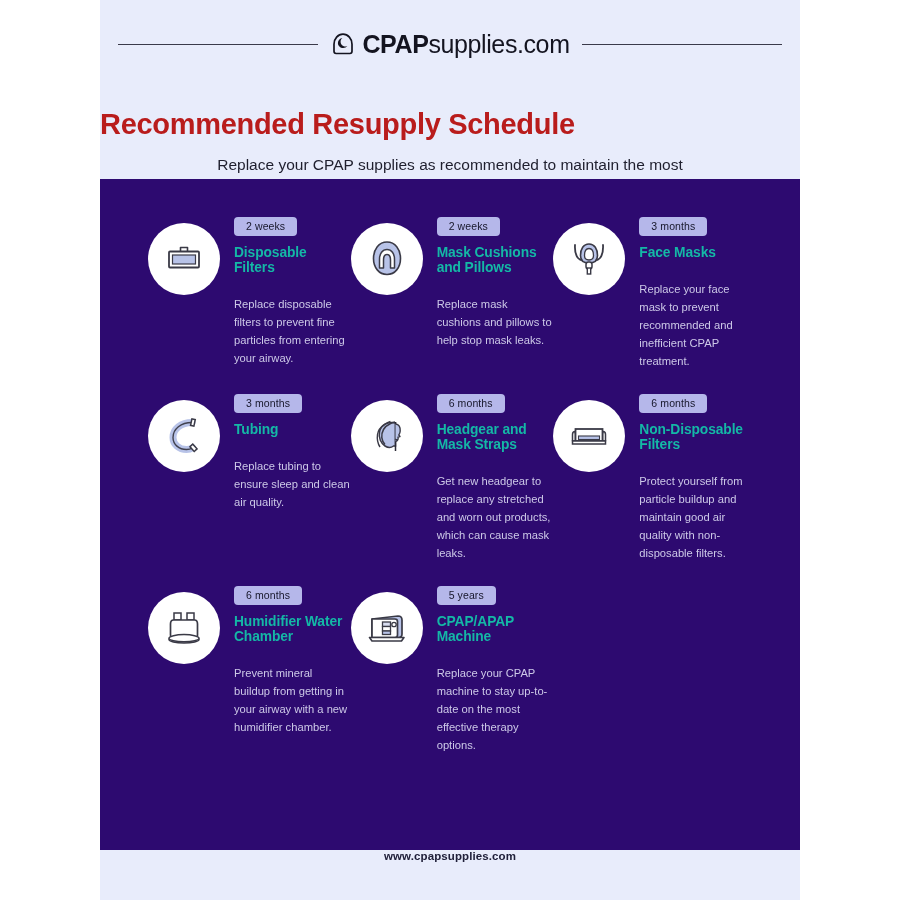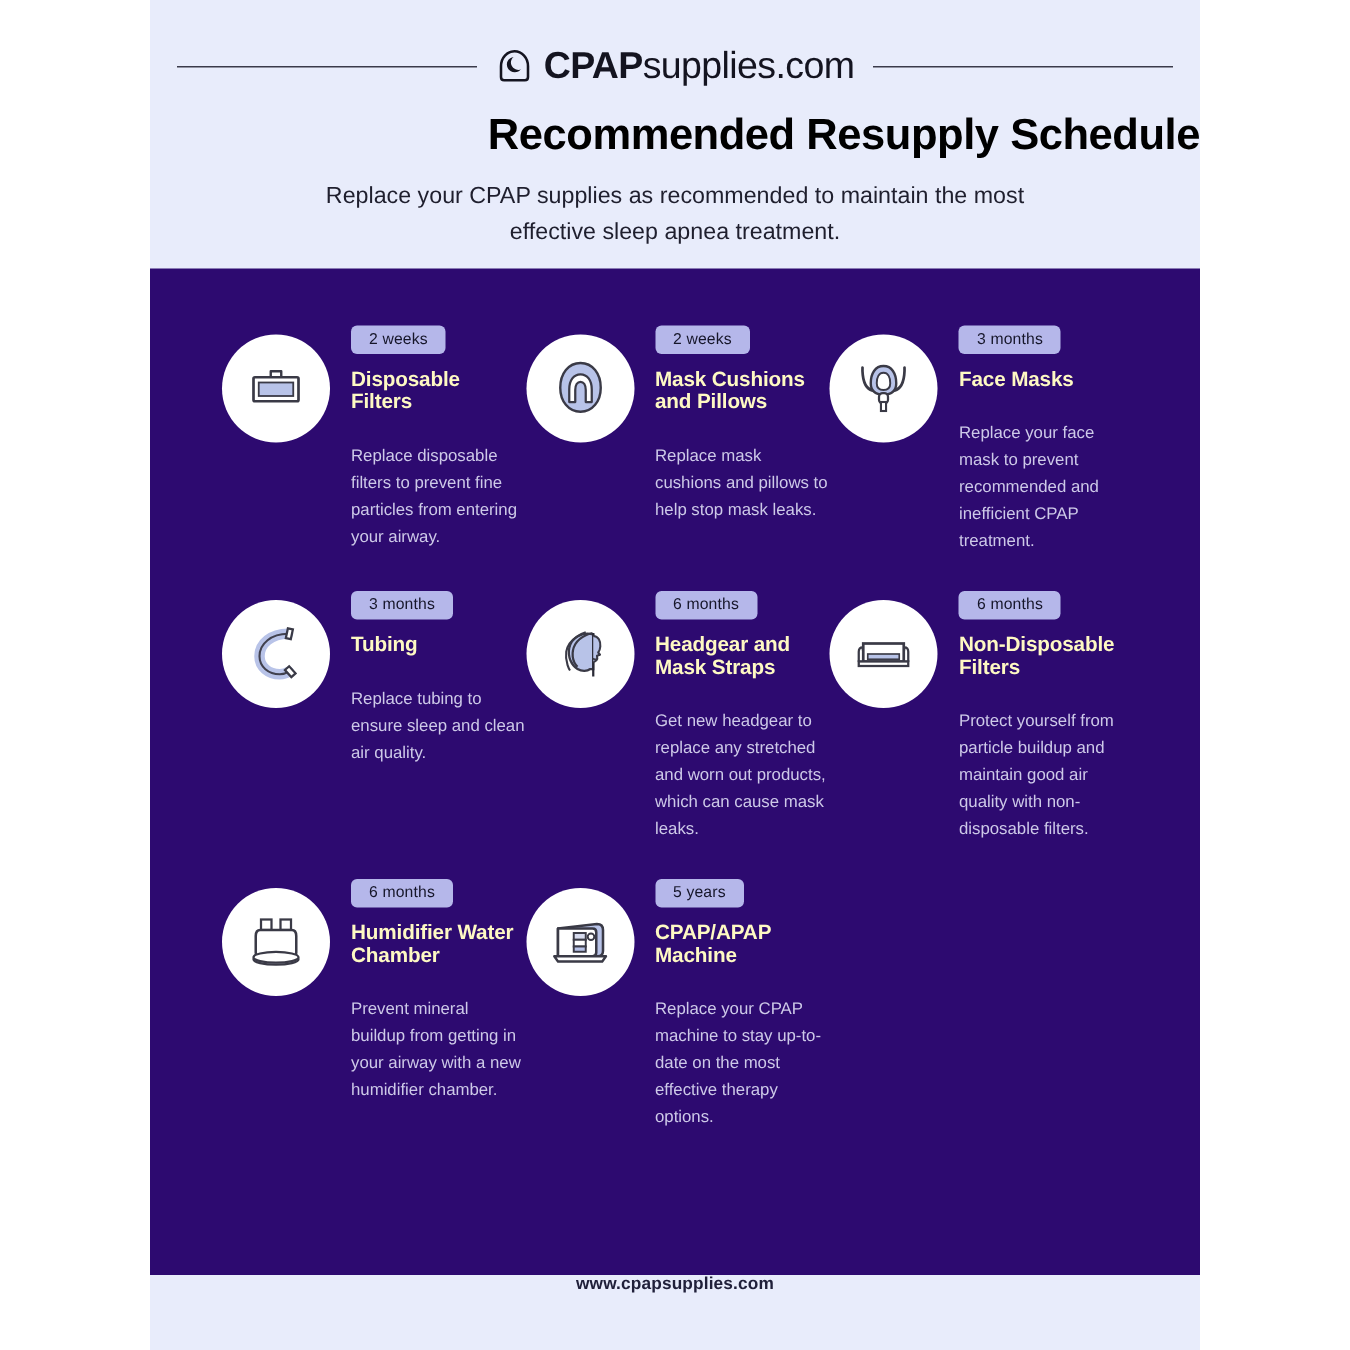--- a/index.html
+++ b/index.html
@@ -73,25 +73,25 @@
   .brand-text {
     font-size: 25px;
     color: #141420;
     letter-spacing: -0.4px;
     line-height: 1;
   }
   .brand-text .b-bold { font-weight: 700; }
   .brand-text .b-light { font-weight: 400; }
 
   .title {
-    text-align: right;
+    text-align: left;
     font-size: 29px;
     font-weight: 700;
-    color: #000000;
-    margin: 8px 0 0 0;
+    color: #b91c1c;
+    margin: 42px 0 0 0;
     letter-spacing: -0.3px;
   }
   .subtitle {
     text-align: center;
     font-size: 15.5px;
     font-weight: 400;
     color: #1f1f2e;
     line-height: 1.55;
     margin: 12px auto 0 auto;
     max-width: 520px;
@@ -147,21 +147,21 @@
     font-weight: 500;
     border-radius: 4px;
     padding: 4px 12px 4px 12px;
     line-height: 1;
     letter-spacing: 0.1px;
   }
 
   .item-title {
     font-size: 13.8px;
     font-weight: 700;
-    color: #fef9c3;
+    color: #14b8a6;
     margin-top: 9px;
     letter-spacing: -0.1px;
   }
 
   .item-desc {
     font-size: 11.2px;
     font-weight: 400;
     color: #cdc9e8;
     line-height: 1.62;
     margin-top: 20px;

